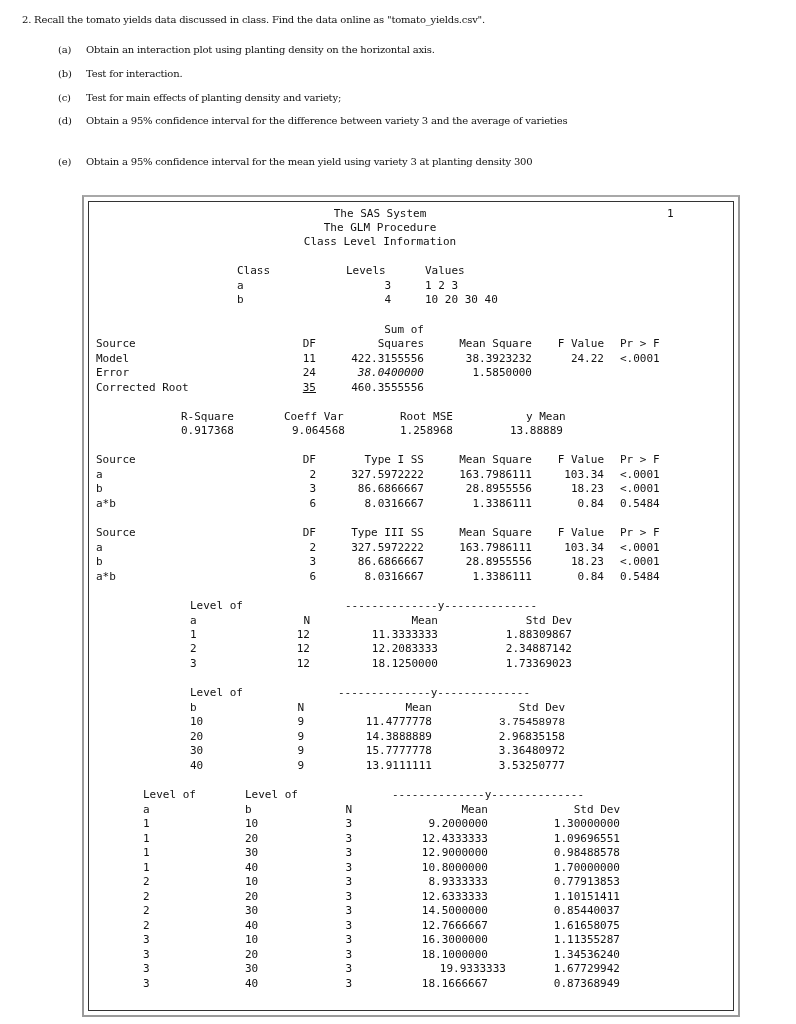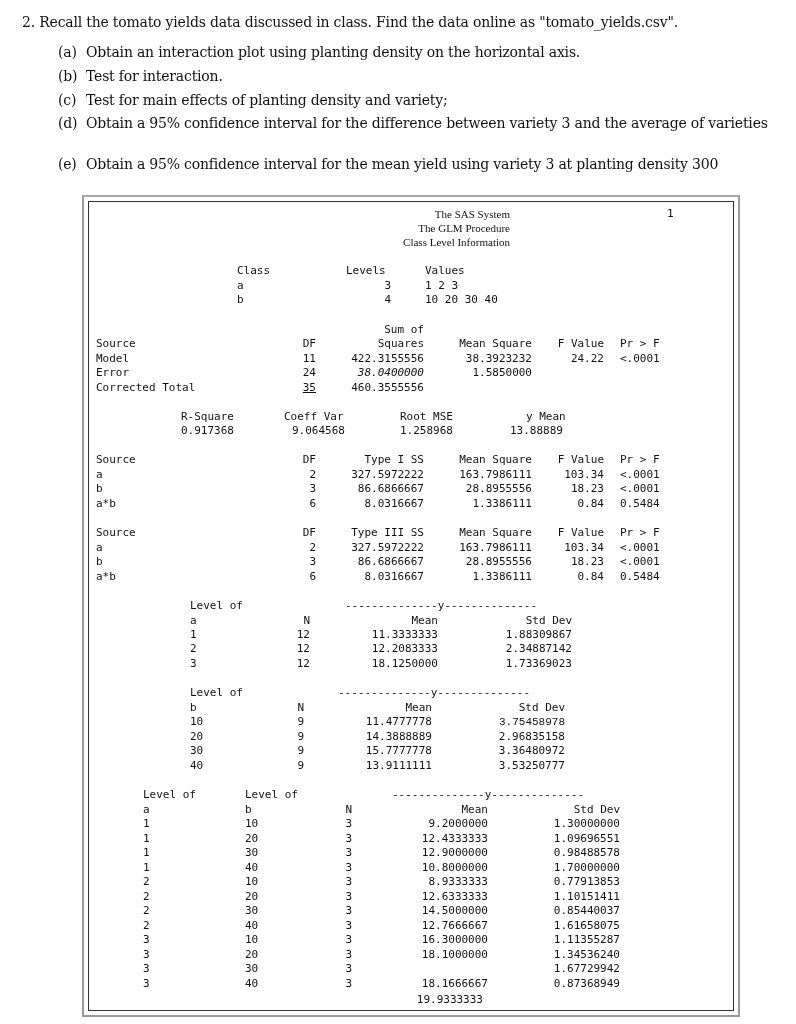--- a/index.html
+++ b/index.html
@@ -1,32 +1,32 @@
 <!DOCTYPE html>
 <html><head>
 <meta charset="utf-8">
 <style>
   html, body { margin: 0; padding: 0; background: #ffffff; }
   body { width: 796px; height: 1024px; position: relative; overflow: hidden; color: #111; }
-  .q { position: absolute; font-family: "DejaVu Serif", "Liberation Serif", serif; font-size: 14px; color: #111; letter-spacing: -0.2px; }
+  .q { position: absolute; font-family: "DejaVu Serif", "Liberation Serif", serif; font-size: 10px; color: #111; letter-spacing: -0.2px; }
   .q-main { left: 22px; top: 14px; }
   .q-sub { left: 58px; }
   .q-sub .lbl { display: inline-block; width: 28px; }
   .q-sub .cont { display: block; padding-left: 28px; }
 
   .outer-box {
     position: absolute; left: 82px; top: 195px; width: 658px; height: 822px;
     border: 2px solid #9a9a9a; border-top-color:#a8a8a8; box-sizing: border-box;
   }
   .inner-box {
     position: absolute; left: 4px; top: 4px; right: 4px; bottom: 4px;
     border: 1px solid #333; border-left: 1px solid #333; box-sizing: border-box;
   }
   .sas { position: absolute; font-family: "DejaVu Sans Mono", "Liberation Mono", monospace; font-size: 11px; color: #111; white-space: pre; line-height: 14.5px; }
-  .c { text-align: right; font-family: Liberation Serif, serif; }
+  .c { text-align: center; }
   .r { text-align: right; }
 </style>
 </head>
 <body>
 
 <div class="q q-main">2. Recall the tomato yields data discussed in class. Find the data online as "tomato_yields.csv".</div>
 
 <div class="q q-sub" style="top:44px;"><span class="lbl">(a)</span><span>Obtain an interaction plot using planting density on the horizontal axis.</span></div>
 <div class="q q-sub" style="top:68px;"><span class="lbl">(b)</span><span>Test for interaction.</span></div>
 <div class="q q-sub" style="top:92px;"><span class="lbl">(c)</span><span>Test for main effects of planting density and variety;</span></div>
@@ -68,21 +68,21 @@
   <div class="sas r" style="left:540px;width:64px;top:352px;">24.22</div>
   <div class="sas" style="left:620px;top:352px;">&lt;.0001</div>
 </div>
 <div>
   <div class="sas" style="left:96px;top:366px;">Error</div>
   <div class="sas r" style="left:280px;width:36px;top:366px;">24</div>
   <div class="sas r" style="left:330px;width:94px;top:366px;font-style:italic;">38.0400000</div>
   <div class="sas r" style="left:440px;width:92px;top:366px;">1.5850000</div>
 </div>
 <div>
-  <div class="sas" style="left:96px;top:381px;">Corrected Total</div>
+  <div class="sas" style="left:96px;top:381px;">Corrected Root</div>
   <div class="sas r" style="left:280px;width:36px;top:381px;text-decoration:underline;">35</div>
   <div class="sas r" style="left:330px;width:94px;top:381px;">460.3555556</div>
 </div>
 
 <div class="sas" style="left:181px;top:410px;">R-Square</div>
 <div class="sas" style="left:284px;top:410px;">Coeff Var</div>
 <div class="sas" style="left:400px;top:410px;">Root MSE</div>
 <div class="sas" style="left:526px;top:410px;">y Mean</div>
 <div class="sas" style="left:181px;top:424px;">0.917368</div>
 <div class="sas" style="left:292px;top:424px;">9.064568</div>
@@ -279,21 +279,21 @@
     <div class="sas" style="left:143px;top:948px;">3</div>
     <div class="sas" style="left:245px;top:948px;">20</div>
     <div class="sas r" style="left:320px;width:32px;top:948px;">3</div>
     <div class="sas r" style="left:390px;width:98px;top:948px;">18.1000000</div>
     <div class="sas r" style="left:520px;width:100px;top:948px;">1.34536240</div>
   </div>
   <div>
     <div class="sas" style="left:143px;top:962px;">3</div>
     <div class="sas" style="left:245px;top:962px;">30</div>
     <div class="sas r" style="left:320px;width:32px;top:962px;">3</div>
-    <div class="sas r" style="left:385px;width:98px;top:962px;margin-top:31px;">19.9333333</div>
+    <div class="sas r" style="left:408px;width:98px;top:962px;">19.9333333</div>
     <div class="sas r" style="left:520px;width:100px;top:962px;">1.67729942</div>
   </div>
   <div>
     <div class="sas" style="left:143px;top:977px;">3</div>
     <div class="sas" style="left:245px;top:977px;">40</div>
     <div class="sas r" style="left:320px;width:32px;top:977px;">3</div>
     <div class="sas r" style="left:390px;width:98px;top:977px;">18.1666667</div>
     <div class="sas r" style="left:520px;width:100px;top:977px;">0.87368949</div>
   </div>
 </div>

